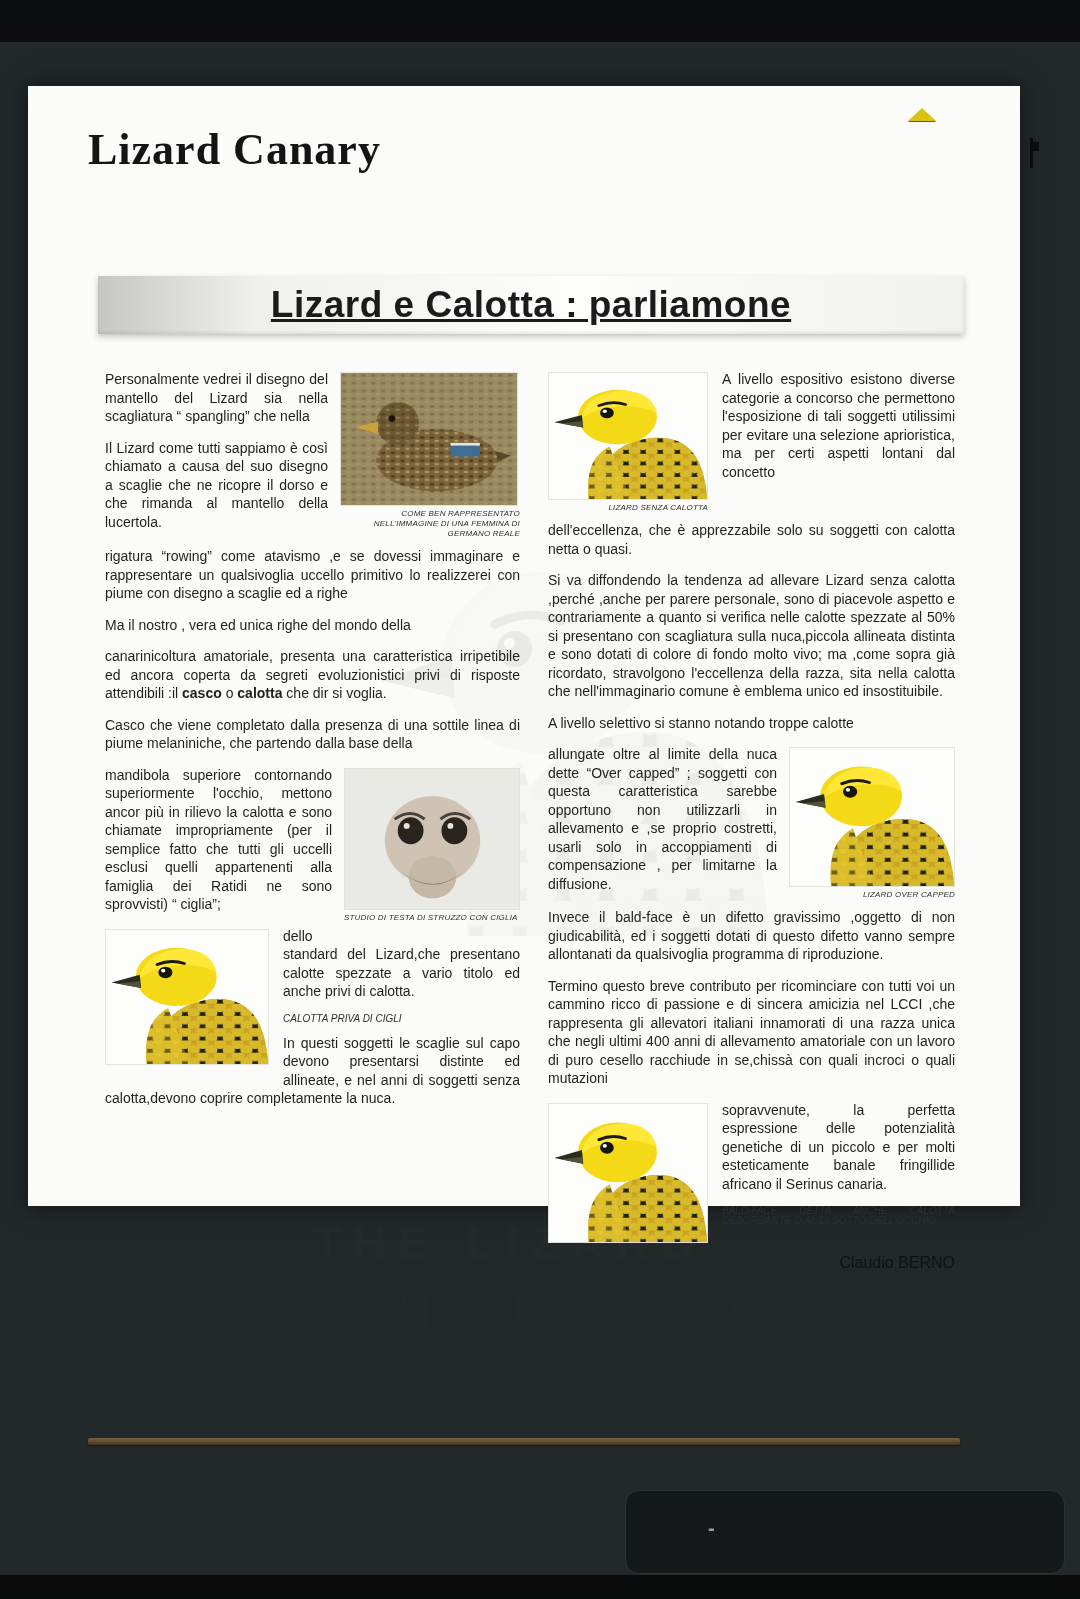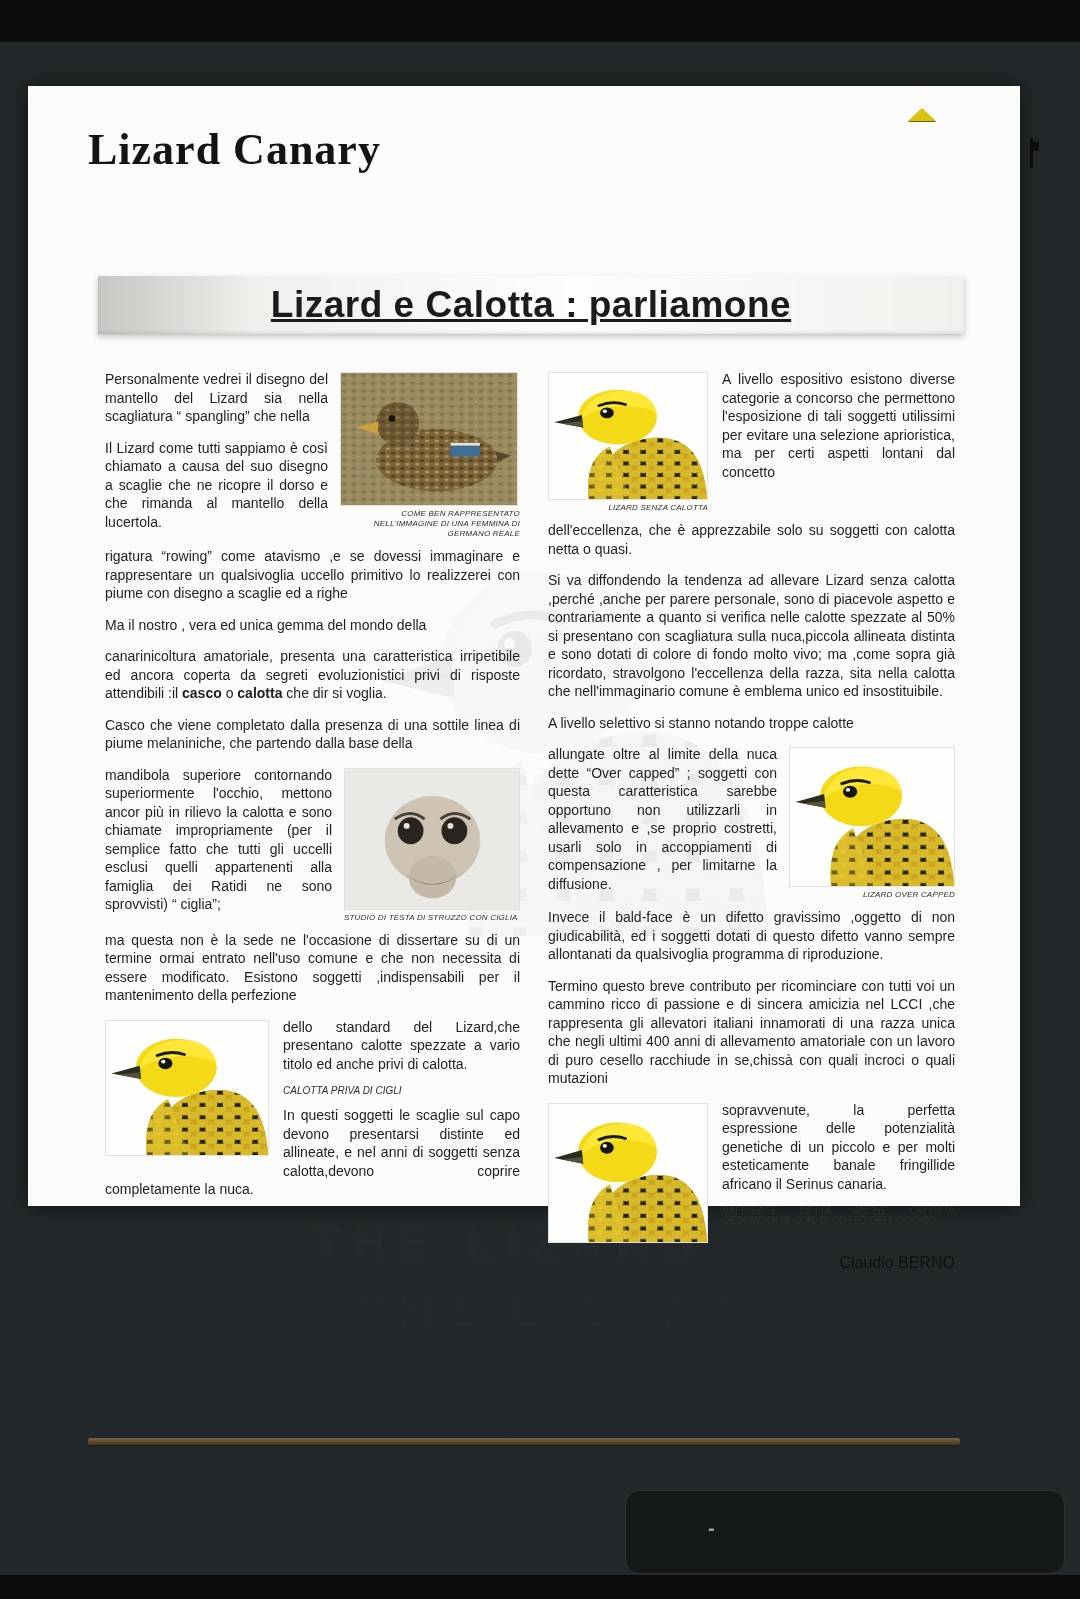--- a/index.html
+++ b/index.html
@@ -165,31 +165,30 @@
     <div class="col left">
       <figure class="fig-r">
         <svg width="178" height="134" viewBox="0 0 180 136" preserveAspectRatio="none">
             <use href="#duck-art"></use>
           </svg>
         <figcaption class="cap-r">COME BEN RAPPRESENTATO NELL'IMMAGINE DI UNA FEMMINA  DI GERMANO REALE</figcaption>
       </figure>
       <p>Personalmente vedrei il disegno del mantello del Lizard  sia nella scagliatura “ spangling” che nella</p>
       <p>Il Lizard come tutti sappiamo è così chiamato a causa del suo disegno a scaglie che ne ricopre il dorso e che rimanda al mantello della lucertola.</p>
       <p class="clr">rigatura “rowing” come atavismo ,e se dovessi immaginare e rappresentare un qualsivoglia uccello primitivo lo realizzerei con piume con disegno a scaglie ed a righe</p>
-      <p>Ma il nostro , vera ed unica gemma del mondo della</p>
+      <p>Ma il nostro , vera ed unica righe del mondo della</p>
       <p><span>canarinicoltura amatoriale, presenta una caratteristica irripetibile ed ancora coperta da segreti evoluzionistici privi di risposte attendibili :il </span><b>casco</b><span> o </span><b>calotta</b><span> che dir si voglia.</span></p>
       <p>Casco che viene completato dalla presenza di una sottile linea di piume melaniniche, che partendo dalla base della</p>
       <figure class="fig-r">
         <svg width="176" height="142" viewBox="0 0 175 145" preserveAspectRatio="none">
             <use href="#ostrich-art"></use>
           </svg>
         <figcaption>STUDIO DI TESTA DI STRUZZO CON CIGLIA</figcaption>
       </figure>
       <p>mandibola superiore contornando superiormente l'occhio, mettono ancor più in rilievo la calotta e sono chiamate impropriamente (per il semplice fatto che tutti gli uccelli esclusi  quelli appartenenti alla famiglia dei Ratidi ne sono sprovvisti) “ ciglia”;</p>
-      <p class="clr">ma questa non è la sede ne l'occasione di dissertare su di un termine ormai entrato nell'uso comune e che non necessita di essere modificato.                    Esistono soggetti ,indispensabili per il mantenimento della perfezione</p>
       <figure class="fig-l">
         <svg width="164" height="136" viewBox="0 0 120 120" preserveAspectRatio="none">
             <use href="#canary-art"></use>
           </svg>
       </figure>
       <p>dello standard del Lizard,che presentano calotte spezzate a vario titolo ed anche  privi di calotta.</p>
       <div class="mini-cap">CALOTTA PRIVA DI CIGLI</div>
       <p>In questi soggetti le scaglie sul capo devono  presentarsi distinte ed allineate, e nel anni di soggetti senza calotta,devono coprire completamente la nuca.</p>
     </div>
 

